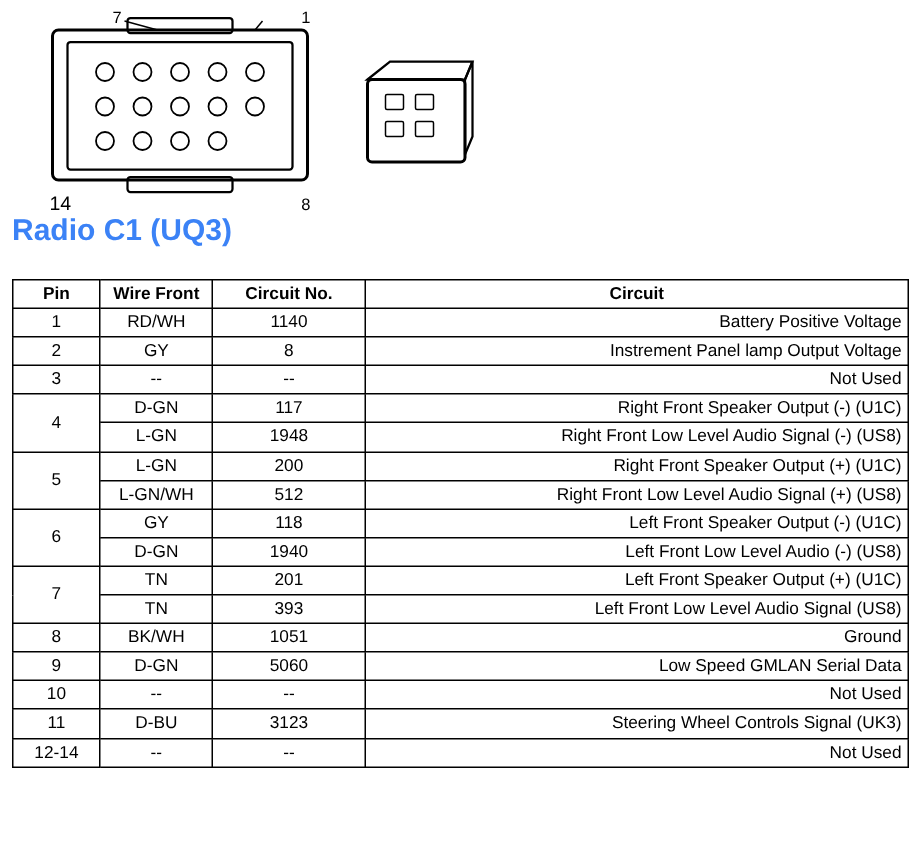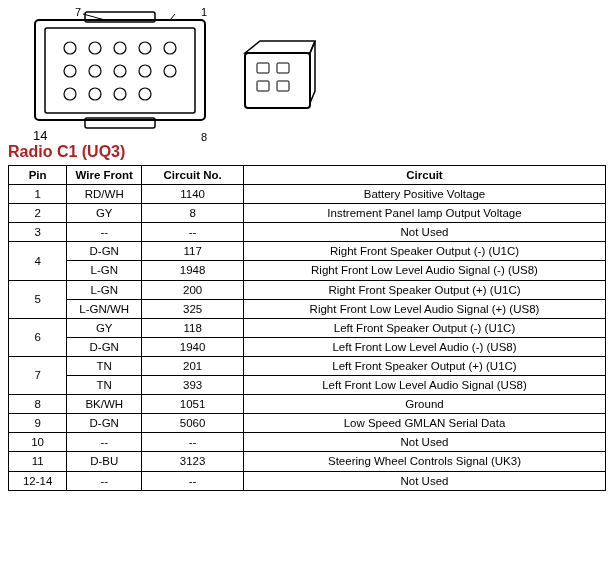--- a/index.html
+++ b/index.html
@@ -5,44 +5,44 @@
     * { margin: 0; padding: 0; box-sizing: border-box; }
     body {
       width: 614px;
       min-height: 561px;
       background: #fff;
       font-family: Arial, sans-serif;
       font-size: 12px;
       color: #000;
     }
     .title {
-      font-size: 16px;
+      font-size: 20px;
       font-weight: bold;
-      color: #b91c1c;
+      color: #3b82f6;
       padding: 2px 8px 4px 8px;
     }
     table {
       border-collapse: collapse;
       width: calc(100% - 16px);
-      margin: 0 8px;
+      margin: 16px 8px;
       padding-left: 28px;
     }
     th, td {
       border: 1px solid #000;
       padding: 1px 4px;
       text-align: center;
       font-size: 11.5px;
       line-height: 1.4;
     }
     th {
       background: #fff;
       font-weight: bold;
     }
     td.function-col {
-      text-align: center;
+      text-align: right;
     }
     td.wire-col {
       width: 75px;
     }
     
     .connectors-wrap {
       display: flex;
       align-items: flex-end;
       padding: 8px 15px 0 15px;
       gap: 20px;
@@ -149,21 +149,21 @@
         <td class="function-col">Right Front Low Level Audio Signal (-) (US8)</td>
       </tr>
       <tr>
         <td rowspan="2">5</td>
         <td class="wire-col">L-GN</td>
         <td>200</td>
         <td class="function-col">Right Front Speaker Output (+) (U1C)</td>
       </tr>
       <tr>
         <td class="wire-col">L-GN/WH</td>
-        <td>325</td>
+        <td>512</td>
         <td class="function-col">Right Front Low Level Audio Signal (+) (US8)</td>
       </tr>
       <tr>
         <td rowspan="2">6</td>
         <td class="wire-col">GY</td>
         <td>118</td>
         <td class="function-col">Left Front Speaker Output (-) (U1C)</td>
       </tr>
       <tr>
         <td class="wire-col">D-GN</td>

